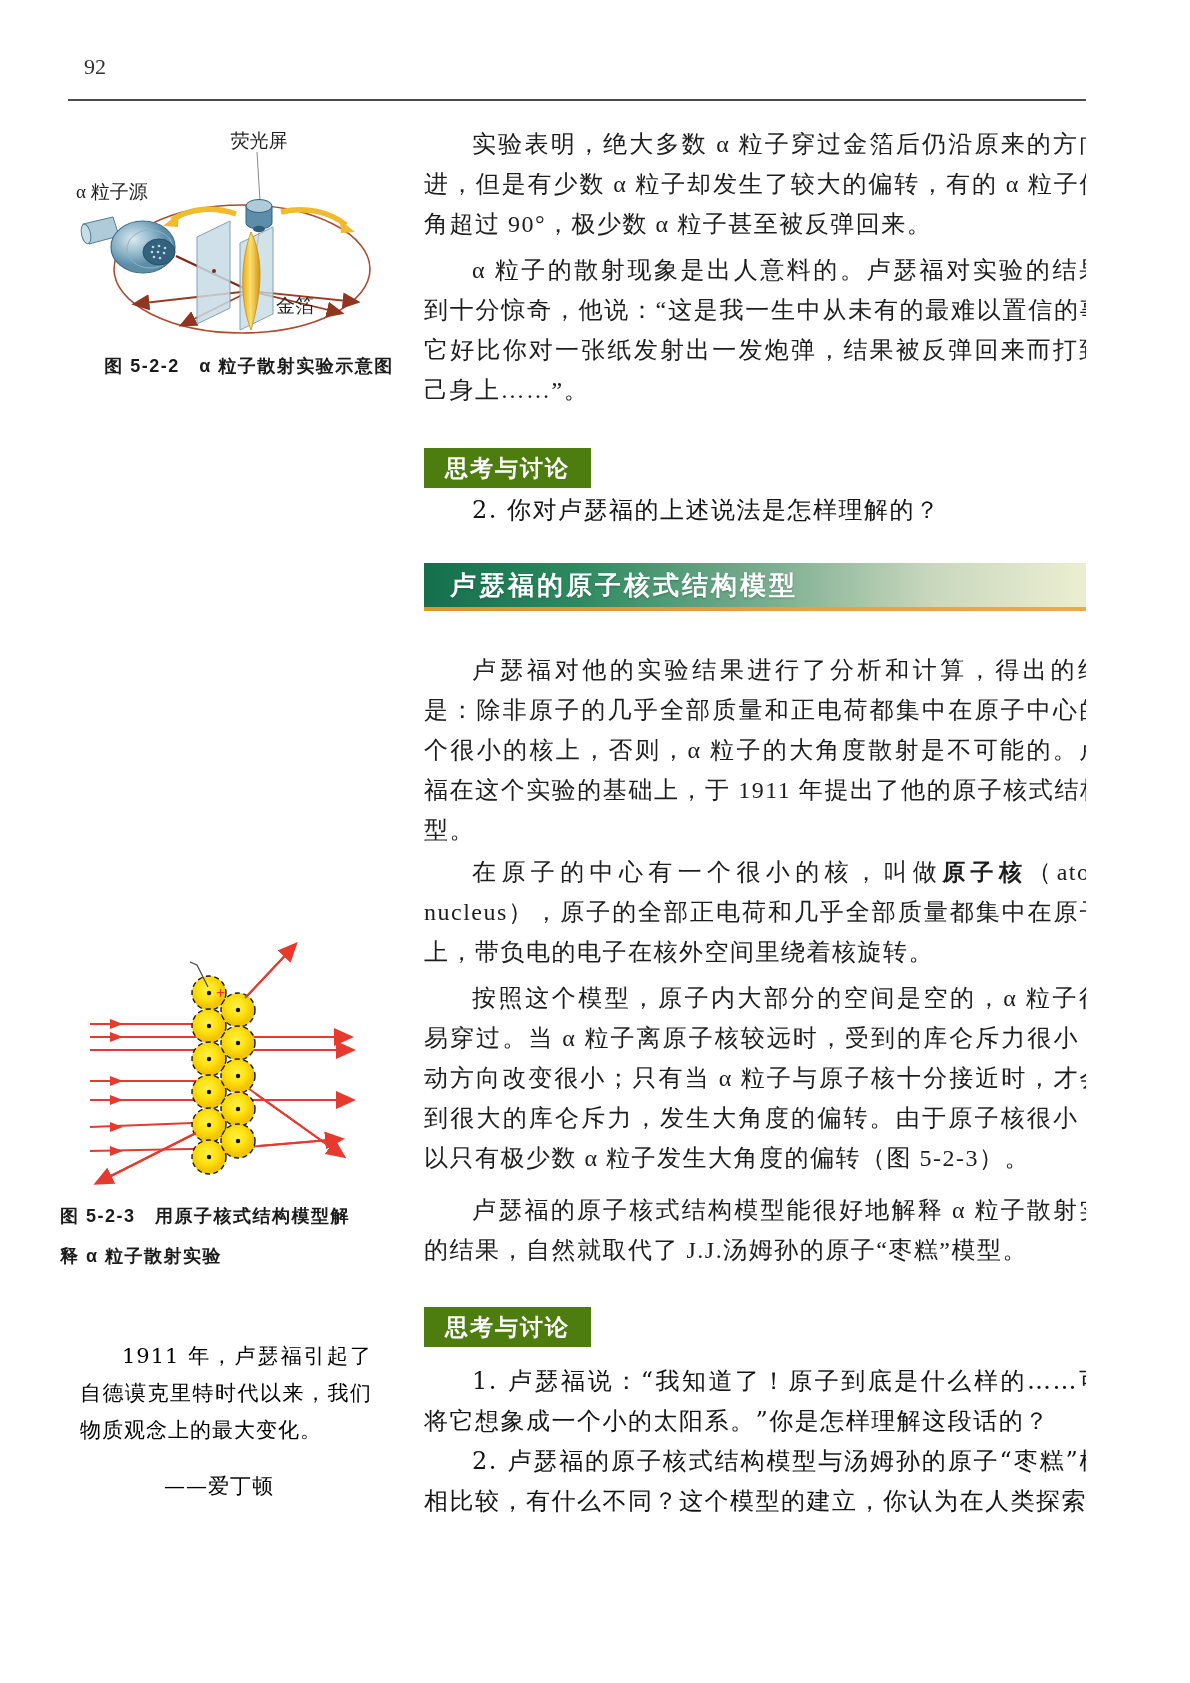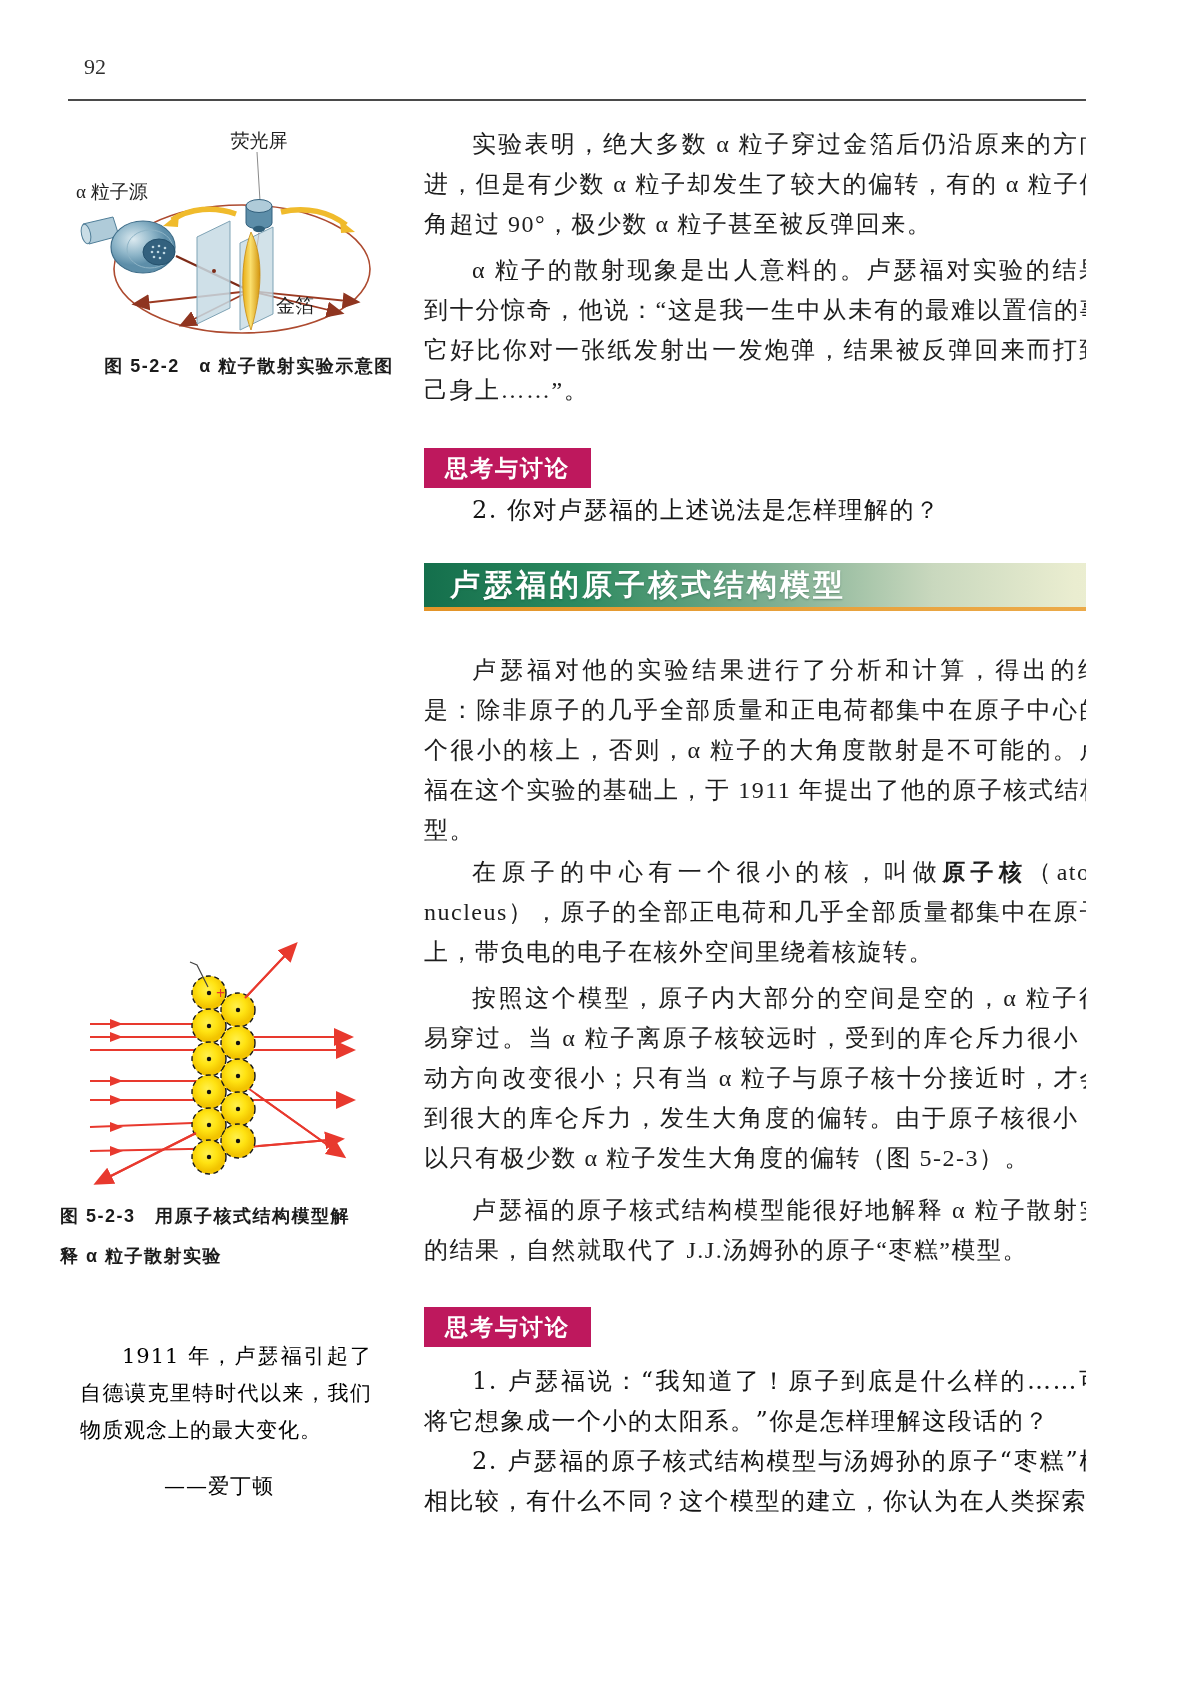--- a/index.html
+++ b/index.html
@@ -33,21 +33,21 @@
     font-family:"Liberation Serif", serif;
   }
   .bold-term{
     font-family:"Liberation Sans", sans-serif; font-weight:bold; font-size:23px;
   }
   .question{
     font-family:"DejaVu Serif", serif; color:#151515;
   }
   .disc-row{ margin:0; padding:0; }
   .disc-box{
-    display:inline-block; background:#be185d; color:#ffffff;
+    display:inline-block; background:#4d7c0f; color:#ffffff;
     font-family:"Liberation Sans", sans-serif; font-weight:bold; font-size:23px;
     line-height:26px; padding:7px 21px; letter-spacing:2px;
   }
   .box1{ margin-top:38px; }
   .box2{ margin-top:37px; }
   .q1a{ margin-top:13px; }
   .q2a{ margin-top:2px; }
   .q1b{ margin-top:14px; }
   .q2b{ margin-top:0; }
   .p2m{ margin-top:6px; }
@@ -55,21 +55,21 @@
   .p4m{ margin-top:2px; }
   .p5m{ margin-top:6px; }
   .p6m{ margin-top:12px; }
   .section-wrap{ margin-top:33px; }
   .section-bar{
     height:44px; display:flex; align-items:center; padding-left:26px; box-sizing:border-box;
     background:linear-gradient(90deg,#146F4C 0%, #2D8A60 22%, #7FAF92 50%, #C9D8BE 72%, #EAEDD0 92%, #EDEFD2 100%);
   }
   .section-title{
     color:#ffffff; font-family:"Liberation Sans", sans-serif; font-weight:bold;
-    font-size:30px; letter-spacing:3px; text-shadow:0 1px 2px rgba(0,60,40,.35);
+    font-size:26px; letter-spacing:3px; text-shadow:0 1px 2px rgba(0,60,40,.35);
   }
   .section-underline{ height:4px; background:linear-gradient(90deg,#E39428, #ECAC4C); }
   .quote{
     position:absolute; left:80px; top:1338px; width:292px;
     font-family:"DejaVu Serif", serif; font-size:21px; line-height:37px;
     letter-spacing:1px; color:#000000;
   }
   .quote-text{ text-indent:2em; text-align:justify; margin:0; }
   .quote-attr{ text-align:center; padding-right:14px; margin-top:19px; }
   svg text{ font-family:"Liberation Serif", serif; }

